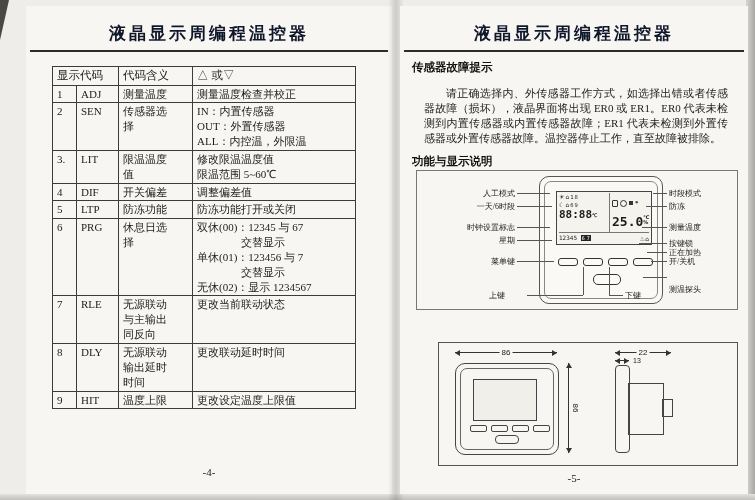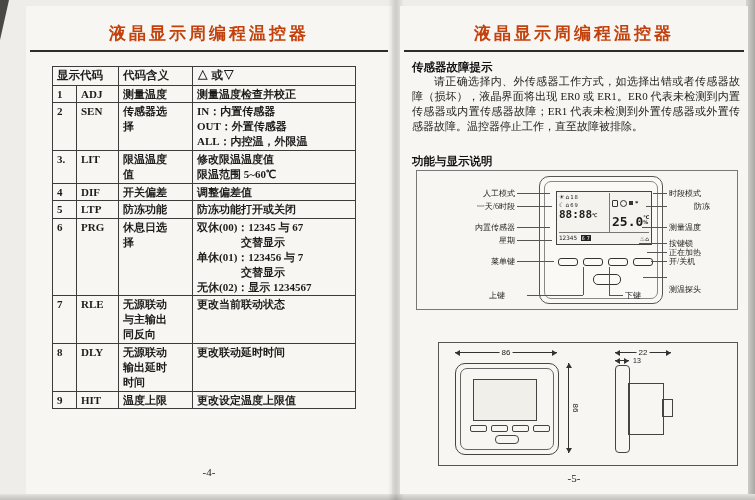--- a/index.html
+++ b/index.html
@@ -13,40 +13,40 @@
   .edge-bottom{position:absolute;left:0;bottom:0;width:100%;height:6px;
                background:linear-gradient(to bottom,#e4e2de,#c2c0bd);}
   .gutter{position:absolute;left:388px;top:0;width:16px;height:100%;
           background:linear-gradient(to right,rgba(0,0,0,0),rgba(0,0,0,.14),rgba(0,0,0,0));}
   .page{position:absolute;top:6px;height:488px;background:#f8f6f2;}
   .page-left{left:26px;width:366px;}
   .page-right{left:400px;width:348px;}
 
   .title{position:absolute;top:16px;left:0;width:100%;margin:0;text-align:center;
          font-family:Liberation Mono, monospace;font-weight:bold;font-size:17px;
-         letter-spacing:3px;color:#c2410c;}
+         letter-spacing:3px;color:#0f172a;}
   .title-rule{position:absolute;top:44px;left:4px;right:4px;height:2px;background:#2d2d2d;}
 
   
   table.code-table{position:absolute;top:60px;left:26px;width:304px;border-collapse:collapse;
                    font-size:11px;line-height:1.35;}
   .code-table th,.code-table td{border:1px solid #3c3c3c;padding:1px 4px;text-align:left;
-                                vertical-align:top;font-weight:bold;}
+                                vertical-align:top;font-weight:normal;}
   .code-table th{font-size:11.5px;}
   .col-no{width:24px;}.col-code{width:42px;}.col-mean{width:74px;}
   .th-action{text-align:center;}
   .pre{white-space:pre-line;}
   .pagenum{position:absolute;bottom:10px;left:0;width:100%;text-align:center;font-size:11px;}
   .page-left .pagenum{bottom:16px;}
 
   
   .sec-head{position:absolute;left:12px;margin:0;font-family:"Liberation Sans",sans-serif;
             font-weight:bold;font-size:11.5px;color:#111;}
   .fault-head{top:54px;}
-  .fault-body{position:absolute;top:68px;left:12px;right:8px;margin:0;font-size:11px;
+  .fault-body{position:absolute;top:68px;left:12px;right:8px;margin:12px;font-size:11px;
               line-height:15px;text-align:justify;text-indent:2em;}
   .func-head{top:148px;}
 
   
   .diagram{position:absolute;top:164px;left:16px;width:320px;height:138px;
            border:1px solid #777;background:#f8f6f2;}
   .device{position:absolute;left:122px;top:5px;width:122px;height:126px;
           border:1.4px solid #555;border-radius:10px;background:#faf9f6;}
   .device-inner{position:absolute;left:4px;top:4px;right:4px;bottom:4px;
                 border:1px solid #888;border-radius:7px;}
@@ -255,31 +255,31 @@
             <span class="btn" style="left:38px;"></span>
             <span class="btn" style="left:63px;"></span>
             <span class="btn" style="left:88px;"></span>
           </div>
           <div class="handle"></div>
         </div>
       </div>
 
       <div class="lbl lbl-left" style="top:18px;">人工模式</div>
       <div class="lbl lbl-left" style="top:31px;">一天/6时段</div>
-      <div class="lbl lbl-left" style="top:52px;">内置传感器</div>
+      <div class="lbl lbl-left" style="top:52px;">时钟设置标志</div>
       <div class="lbl lbl-left" style="top:65px;">星期</div>
       <div class="lbl lbl-left" style="top:86px;">菜单键</div>
       <i class="ln ln-h" style="left:100px;top:22px;width:33px;"></i>
       <i class="ln ln-h" style="left:100px;top:35px;width:35px;"></i>
       <i class="ln ln-h" style="left:100px;top:56px;width:33px;"></i>
       <i class="ln ln-h" style="left:100px;top:69px;width:35px;"></i>
       <i class="ln ln-h" style="left:100px;top:90px;width:37px;"></i>
 
       <div class="lbl lbl-right" style="top:18px;">时段模式</div>
-      <div class="lbl lbl-right" style="top:31px;text-align:center;">防冻</div>
+      <div class="lbl lbl-right" style="top:31px;">防冻</div>
       <div class="lbl lbl-right" style="top:52px;">测量温度</div>
       <div class="lbl lbl-right" style="top:68px;">按键锁</div>
       <div class="lbl lbl-right" style="top:77px;">正在加热</div>
       <div class="lbl lbl-right" style="top:86px;">开/关机</div>
       <div class="lbl lbl-right" style="top:114px;">测温探头</div>
       <i class="ln ln-h" style="left:236px;top:22px;width:14px;"></i>
       <i class="ln ln-h" style="left:229px;top:35px;width:21px;"></i>
       <i class="ln ln-h" style="left:225px;top:56px;width:25px;"></i>
       <i class="ln ln-h" style="left:222px;top:72px;width:28px;"></i>
       <i class="ln ln-h" style="left:230px;top:81px;width:20px;"></i>

